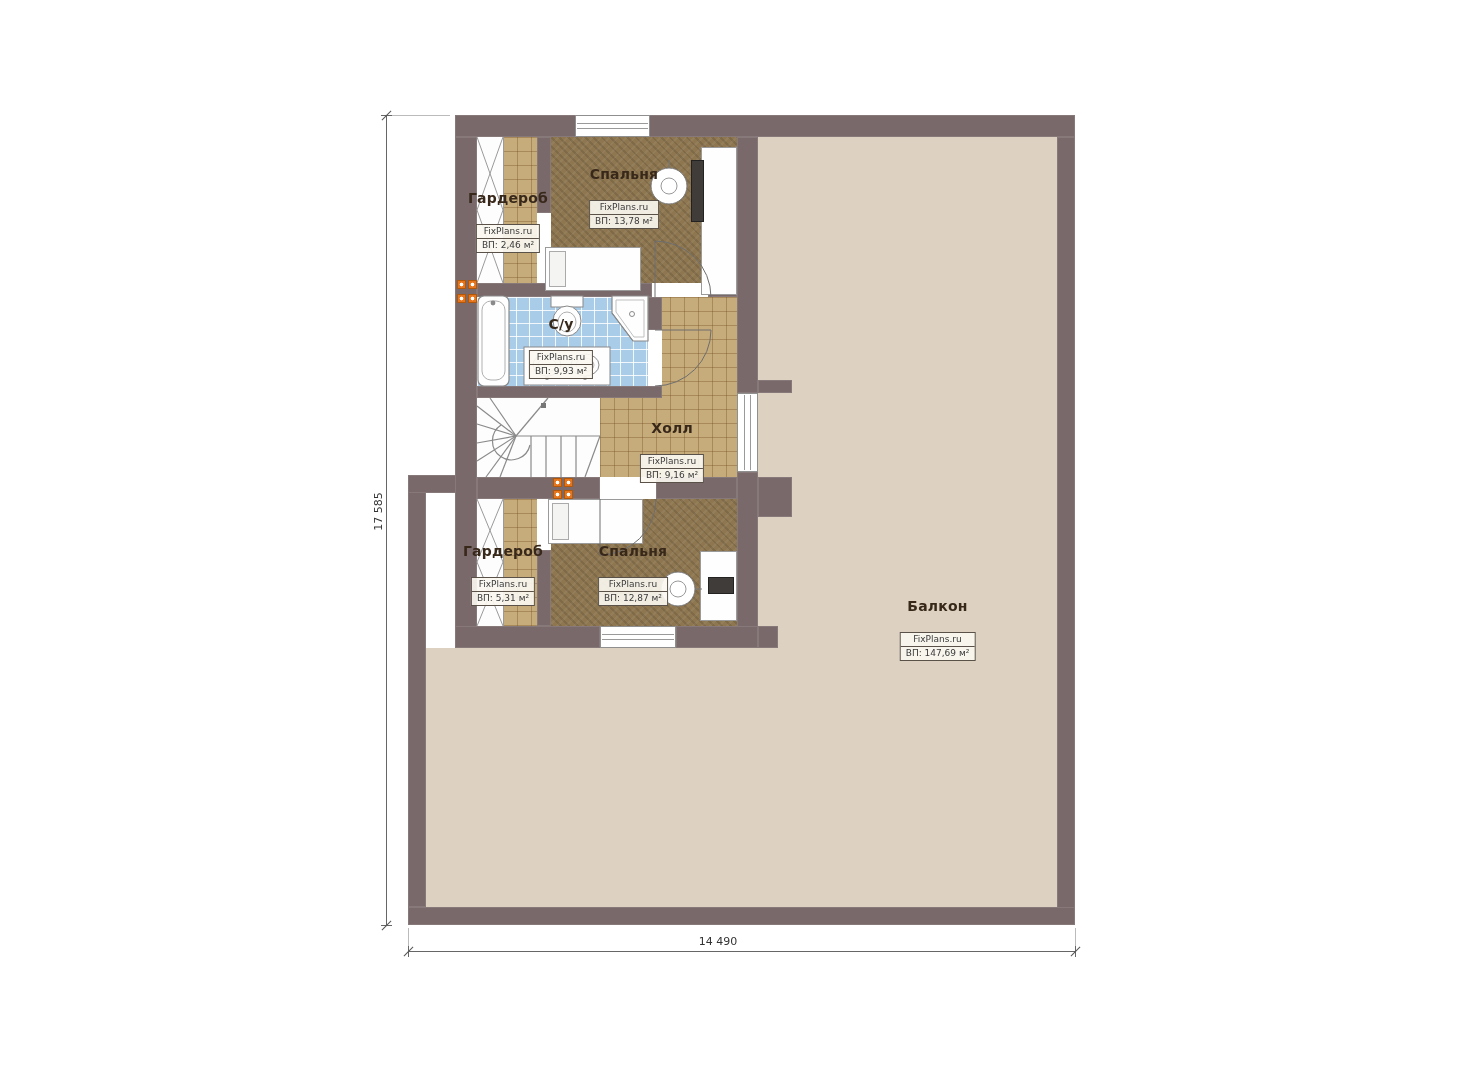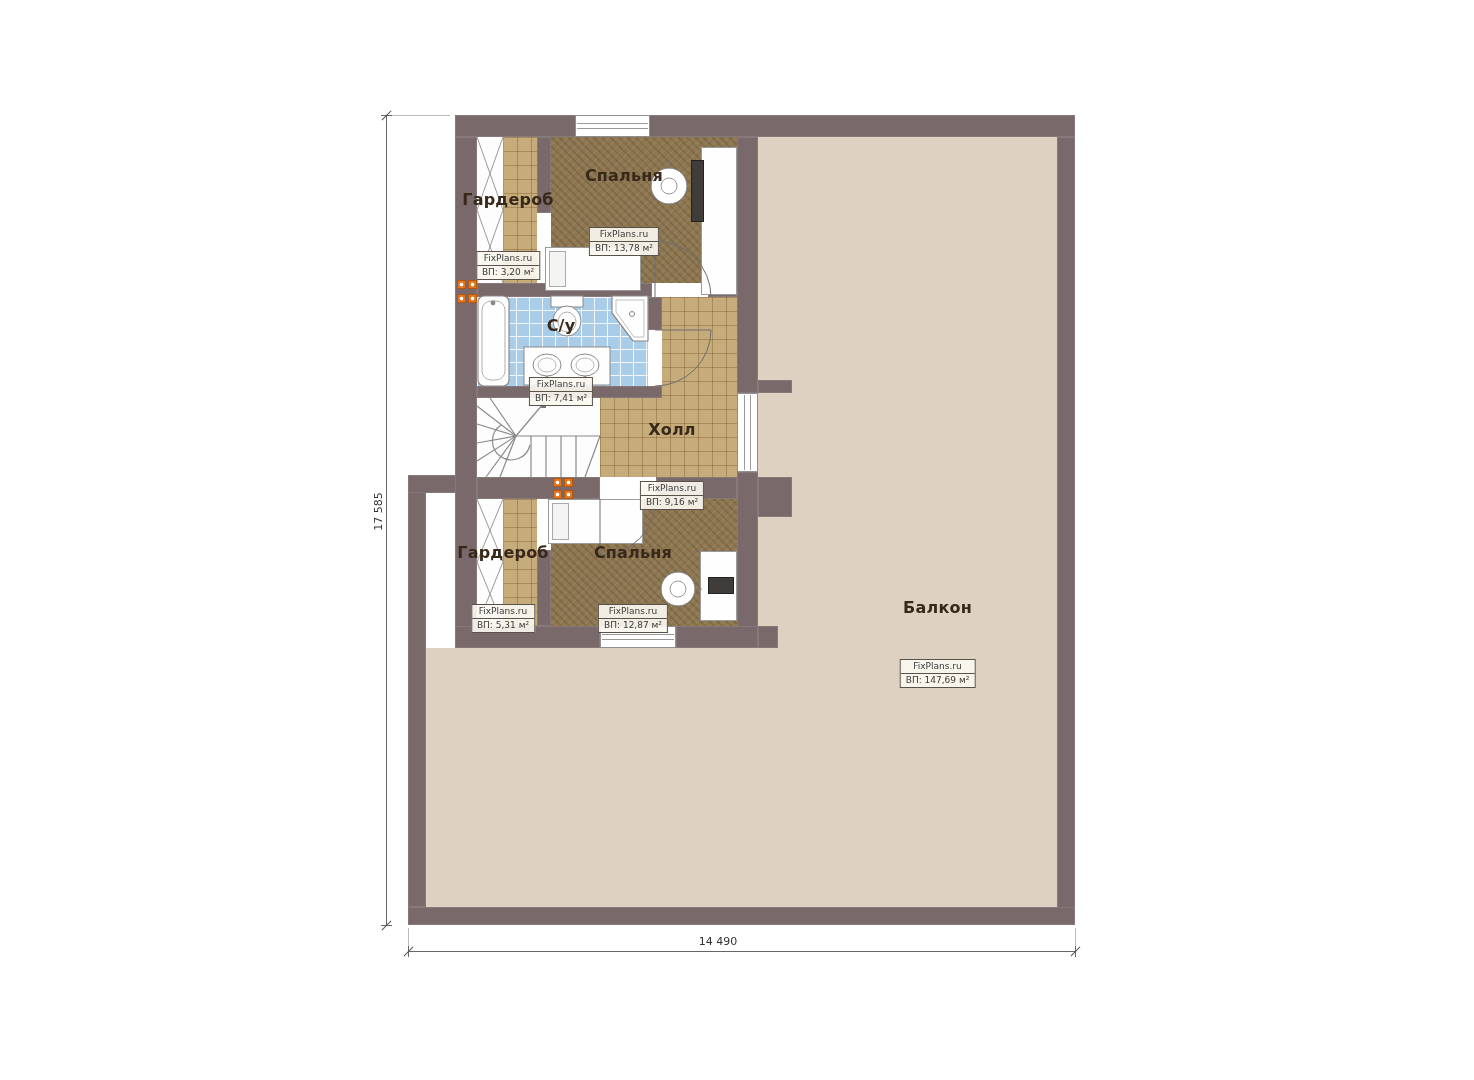--- a/index.html
+++ b/index.html
@@ -30,22 +30,22 @@
   .pane-v{position:absolute;top:1px;bottom:1px;left:30%;right:30%;border-left:1px solid #9a9a9a;border-right:1px solid #9a9a9a;}
   .doorway{position:absolute;background:#ffffff;z-index:3;}
 
   
   .furn{position:absolute;background:#fefefe;border:1px solid #9a9a9a;box-sizing:border-box;z-index:4;}
   .pillow{position:absolute;background:#f4f4f2;border:1px solid #aaaaaa;box-sizing:border-box;}
   .monitor{position:absolute;background:#3f3c3a;border:1px solid #222;box-sizing:border-box;z-index:5;}
 
   
   .room-label{position:absolute;transform:translateX(-50%);text-align:center;z-index:6;white-space:nowrap;}
-  .room-name{font-size:16px;font-weight:bold;color:#38281a;letter-spacing:0.2px;margin-bottom:7px;}
-  .label-box{display:inline-block;border:1px solid #5a5248;background:rgba(250,247,240,0.92);color:#3a3a3a;font-size:9px;line-height:13px;margin-top:35px;}
+  .room-name{font-size:14px;font-weight:bold;color:#38281a;letter-spacing:0.2px;margin-bottom:18px;}
+  .label-box{display:inline-block;border:1px solid #5a5248;background:rgba(250,247,240,0.92);color:#3a3a3a;font-size:9px;line-height:13px;}
   .label-box .row1{border-bottom:1px solid #5a5248;padding:0 5px;}
   .label-box .row2{padding:0 5px;text-align:right;}
 
   
   .marker{position:absolute;width:9px;height:9px;border:1px solid #b35708;z-index:6;box-sizing:border-box;
     background:radial-gradient(circle at 50% 50%,#ffffff 0 1.5px,#e5761e 2.2px);}
 
   
   .dim-line{position:absolute;background:#666;z-index:2;}
   .dim-tick{position:absolute;width:13px;height:1px;background:#555;transform:rotate(-45deg);z-index:2;}
@@ -223,37 +223,37 @@
   <div class="marker" style="left:468px;top:294px;"></div>
   <div class="marker" style="left:553px;top:478px;"></div>
   <div class="marker" style="left:564px;top:478px;"></div>
   <div class="marker" style="left:553px;top:490px;"></div>
   <div class="marker" style="left:564px;top:490px;"></div>
 
   <div class="room-label" style="left:508px;top:190px;">
     <div class="room-name">Гардероб</div>
     <div class="label-box">
       <div class="row1">FixPlans.ru</div>
-      <div class="row2">ВП: 3,20 м²</div>
+      <div class="row2">ВП: 2,46 м²</div>
     </div>
   </div>
 
   <div class="room-label" style="left:624px;top:166px;">
     <div class="room-name">Спальня</div>
     <div class="label-box">
       <div class="row1">FixPlans.ru</div>
       <div class="row2">ВП: 13,78 м²</div>
     </div>
   </div>
 
   <div class="room-label" style="left:561px;top:316px;">
     <div class="room-name">С/у</div>
     <div class="label-box">
       <div class="row1">FixPlans.ru</div>
-      <div class="row2">ВП: 7,41 м²</div>
+      <div class="row2">ВП: 9,93 м²</div>
     </div>
   </div>
 
   <div class="room-label" style="left:672px;top:420px;">
     <div class="room-name">Холл</div>
     <div class="label-box">
       <div class="row1">FixPlans.ru</div>
       <div class="row2">ВП: 9,16 м²</div>
     </div>
   </div>

